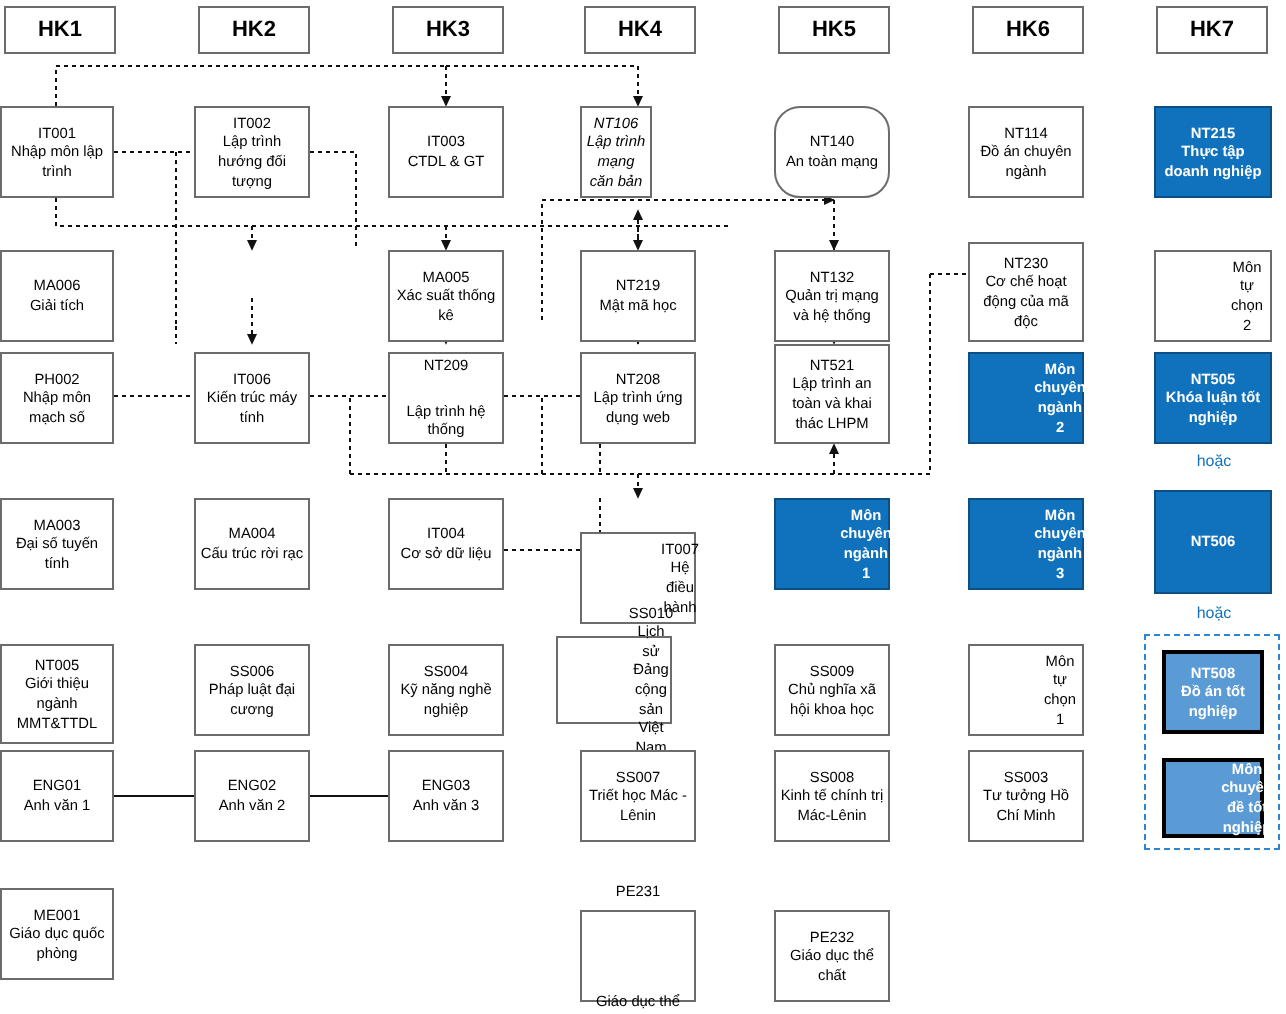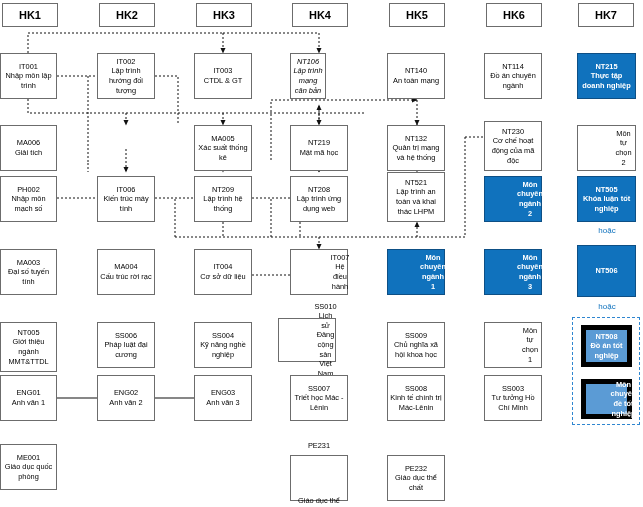--- a/index.html
+++ b/index.html
@@ -23,21 +23,21 @@
     display:flex;flex-direction:column;align-items:center;justify-content:center;
     text-align:center;font-size:7.4px;line-height:9.6px;
     padding:1px 2px;
   }
   .node .code{display:block;}
   .node .ttl{display:block;}
   .node.blue{
     background:#1072bd;border:1px solid #0d4f85;color:#ffffff;font-weight:bold;
   }
   .node.blue-lite{
-    background:#5b9bd5;border:5px solid #000000;color:#ffffff;font-weight:bold;
+    background:#5b9bd5;border:2px solid #000000;color:#ffffff;font-weight:bold;
   }
   .node.single{justify-content:center;padding-left:36px;}
   .orlabel{
     position:absolute;font-size:8px;color:#1072bd;text-align:center;
     width:72px;
   }
   .optgroup{
     position:absolute;box-sizing:border-box;
     border:1.3px dashed #2f86d0;background:transparent;
   }
@@ -128,21 +128,21 @@
     <span class="ttl">Lập trình hướng đối tượng</span>
   </div>
   <div class="node" style="left:194px;top:53px;width:58px;height:46px;">
     <span class="code">IT003</span>
     <span class="ttl">CTDL &amp; GT</span>
   </div>
   <div class="node" style="left:290px;top:53px;width:36px;height:46px;font-style:italic;">
     <span class="code">NT106</span>
     <span class="ttl">Lập trình mạng căn bản</span>
   </div>
-  <div class="node" style="left:387px;top:53px;width:58px;height:46px;">
+  <div class="node" style="left:387px;top:53px;width:58px;height:46px;border-radius:13px;">
     <span class="code">NT140</span>
     <span class="ttl">An toàn mạng</span>
   </div>
   <div class="node" style="left:484px;top:53px;width:58px;height:46px;">
     <span class="code">NT114</span>
     <span class="ttl">Đồ án chuyên ngành</span>
   </div>
   <div class="node blue" style="left:577px;top:53px;width:59px;height:46px;">
     <span class="code">NT215</span>
     <span class="ttl">Thực tập doanh nghiệp</span>
@@ -173,21 +173,21 @@
   </div>
 
   <div class="node" style="left:0px;top:176px;width:57px;height:46px;">
     <span class="code">PH002</span>
     <span class="ttl">Nhập môn mạch số</span>
   </div>
   <div class="node" style="left:97px;top:176px;width:58px;height:46px;">
     <span class="code">IT006</span>
     <span class="ttl">Kiến trúc máy tính</span>
   </div>
-  <div class="node" style="left:194px;top:176px;width:58px;height:46px;">
+  <div class="node" style="left:194px;top:176px;width:58px;height:46px;justify-content:space-between;">
     <span class="code">NT209</span>
     <span class="ttl">Lập trình hệ thống</span>
   </div>
   <div class="node" style="left:290px;top:176px;width:58px;height:46px;">
     <span class="code">NT208</span>
     <span class="ttl">Lập trình ứng dụng web</span>
   </div>
   <div class="node" style="left:387px;top:172px;width:58px;height:50px;">
     <span class="code">NT521</span>
     <span class="ttl">Lập trình an toàn và khai thác LHPM</span>
@@ -207,21 +207,21 @@
     <span class="ttl">Đại số tuyến tính</span>
   </div>
   <div class="node" style="left:97px;top:249px;width:58px;height:46px;">
     <span class="code">MA004</span>
     <span class="ttl">Cấu trúc rời rạc</span>
   </div>
   <div class="node" style="left:194px;top:249px;width:58px;height:46px;">
     <span class="code">IT004</span>
     <span class="ttl">Cơ sở dữ liệu</span>
   </div>
-  <div class="node" style="left:290px;top:249px;width:58px;height:46px;padding-left:44px;">
+  <div class="node" style="left:290px;top:266px;width:58px;height:46px;padding-left:44px;">
     <span class="code">IT007</span>
     <span class="ttl">Hệ điều hành</span>
   </div>
   <div class="node blue single" style="left:387px;top:249px;width:58px;height:46px;">
     <span class="ttl">Môn chuyên ngành 1</span>
   </div>
   <div class="node blue single" style="left:484px;top:249px;width:58px;height:46px;">
     <span class="ttl">Môn chuyên ngành 3</span>
   </div>
   <div class="node blue" style="left:577px;top:245px;width:59px;height:52px;">

